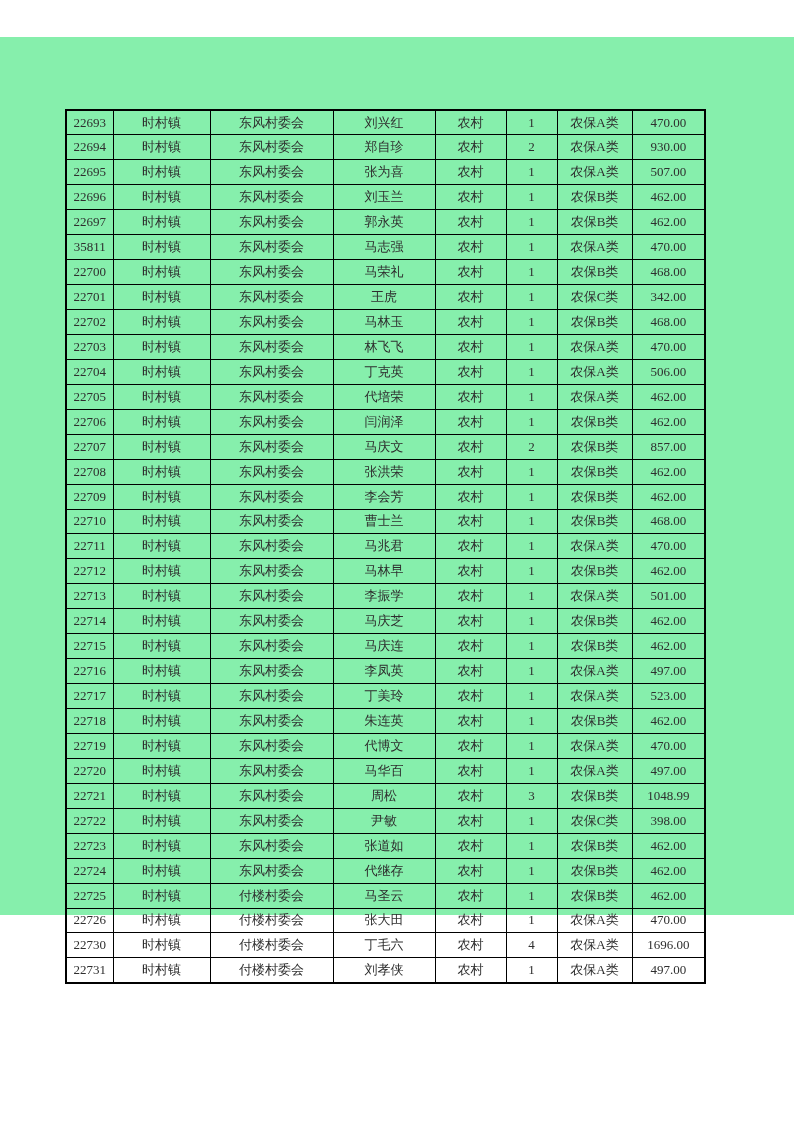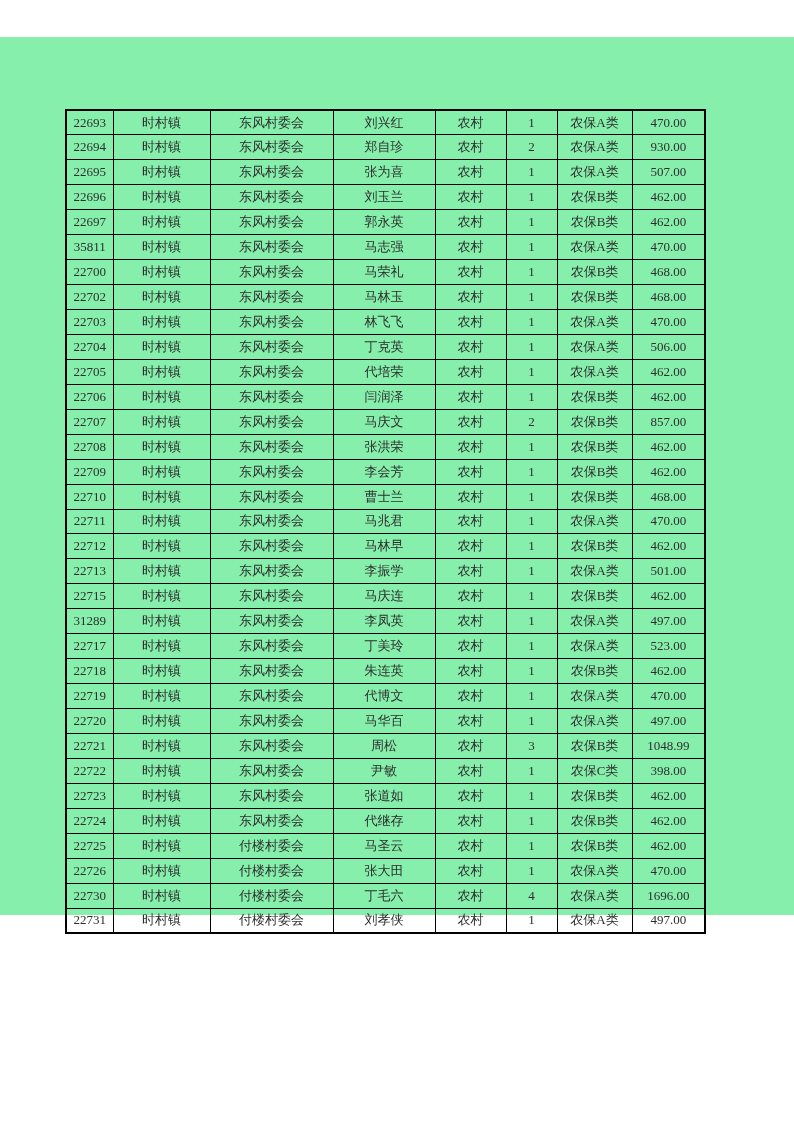--- a/index.html
+++ b/index.html
@@ -133,20 +133,30 @@
           <td>22700</td>
           <td>时村镇</td>
           <td>东风村委会</td>
           <td>马荣礼</td>
           <td>农村</td>
           <td>1</td>
           <td>农保B类</td>
           <td>468.00</td>
         </tr>
         <tr>
+          <td>22701</td>
+          <td>时村镇</td>
+          <td>东风村委会</td>
+          <td>王虎</td>
+          <td>农村</td>
+          <td>1</td>
+          <td>农保C类</td>
+          <td>342.00</td>
+        </tr>
+        <tr>
           <td>22702</td>
           <td>时村镇</td>
           <td>东风村委会</td>
           <td>马林玉</td>
           <td>农村</td>
           <td>1</td>
           <td>农保B类</td>
           <td>468.00</td>
         </tr>
         <tr>
@@ -253,31 +263,41 @@
           <td>22713</td>
           <td>时村镇</td>
           <td>东风村委会</td>
           <td>李振学</td>
           <td>农村</td>
           <td>1</td>
           <td>农保A类</td>
           <td>501.00</td>
         </tr>
         <tr>
+          <td>22714</td>
+          <td>时村镇</td>
+          <td>东风村委会</td>
+          <td>马庆芝</td>
+          <td>农村</td>
+          <td>1</td>
+          <td>农保B类</td>
+          <td>462.00</td>
+        </tr>
+        <tr>
           <td>22715</td>
           <td>时村镇</td>
           <td>东风村委会</td>
           <td>马庆连</td>
           <td>农村</td>
           <td>1</td>
           <td>农保B类</td>
           <td>462.00</td>
         </tr>
         <tr>
-          <td>31289</td>
+          <td>22716</td>
           <td>时村镇</td>
           <td>东风村委会</td>
           <td>李凤英</td>
           <td>农村</td>
           <td>1</td>
           <td>农保A类</td>
           <td>497.00</td>
         </tr>
         <tr>
           <td>22717</td>

